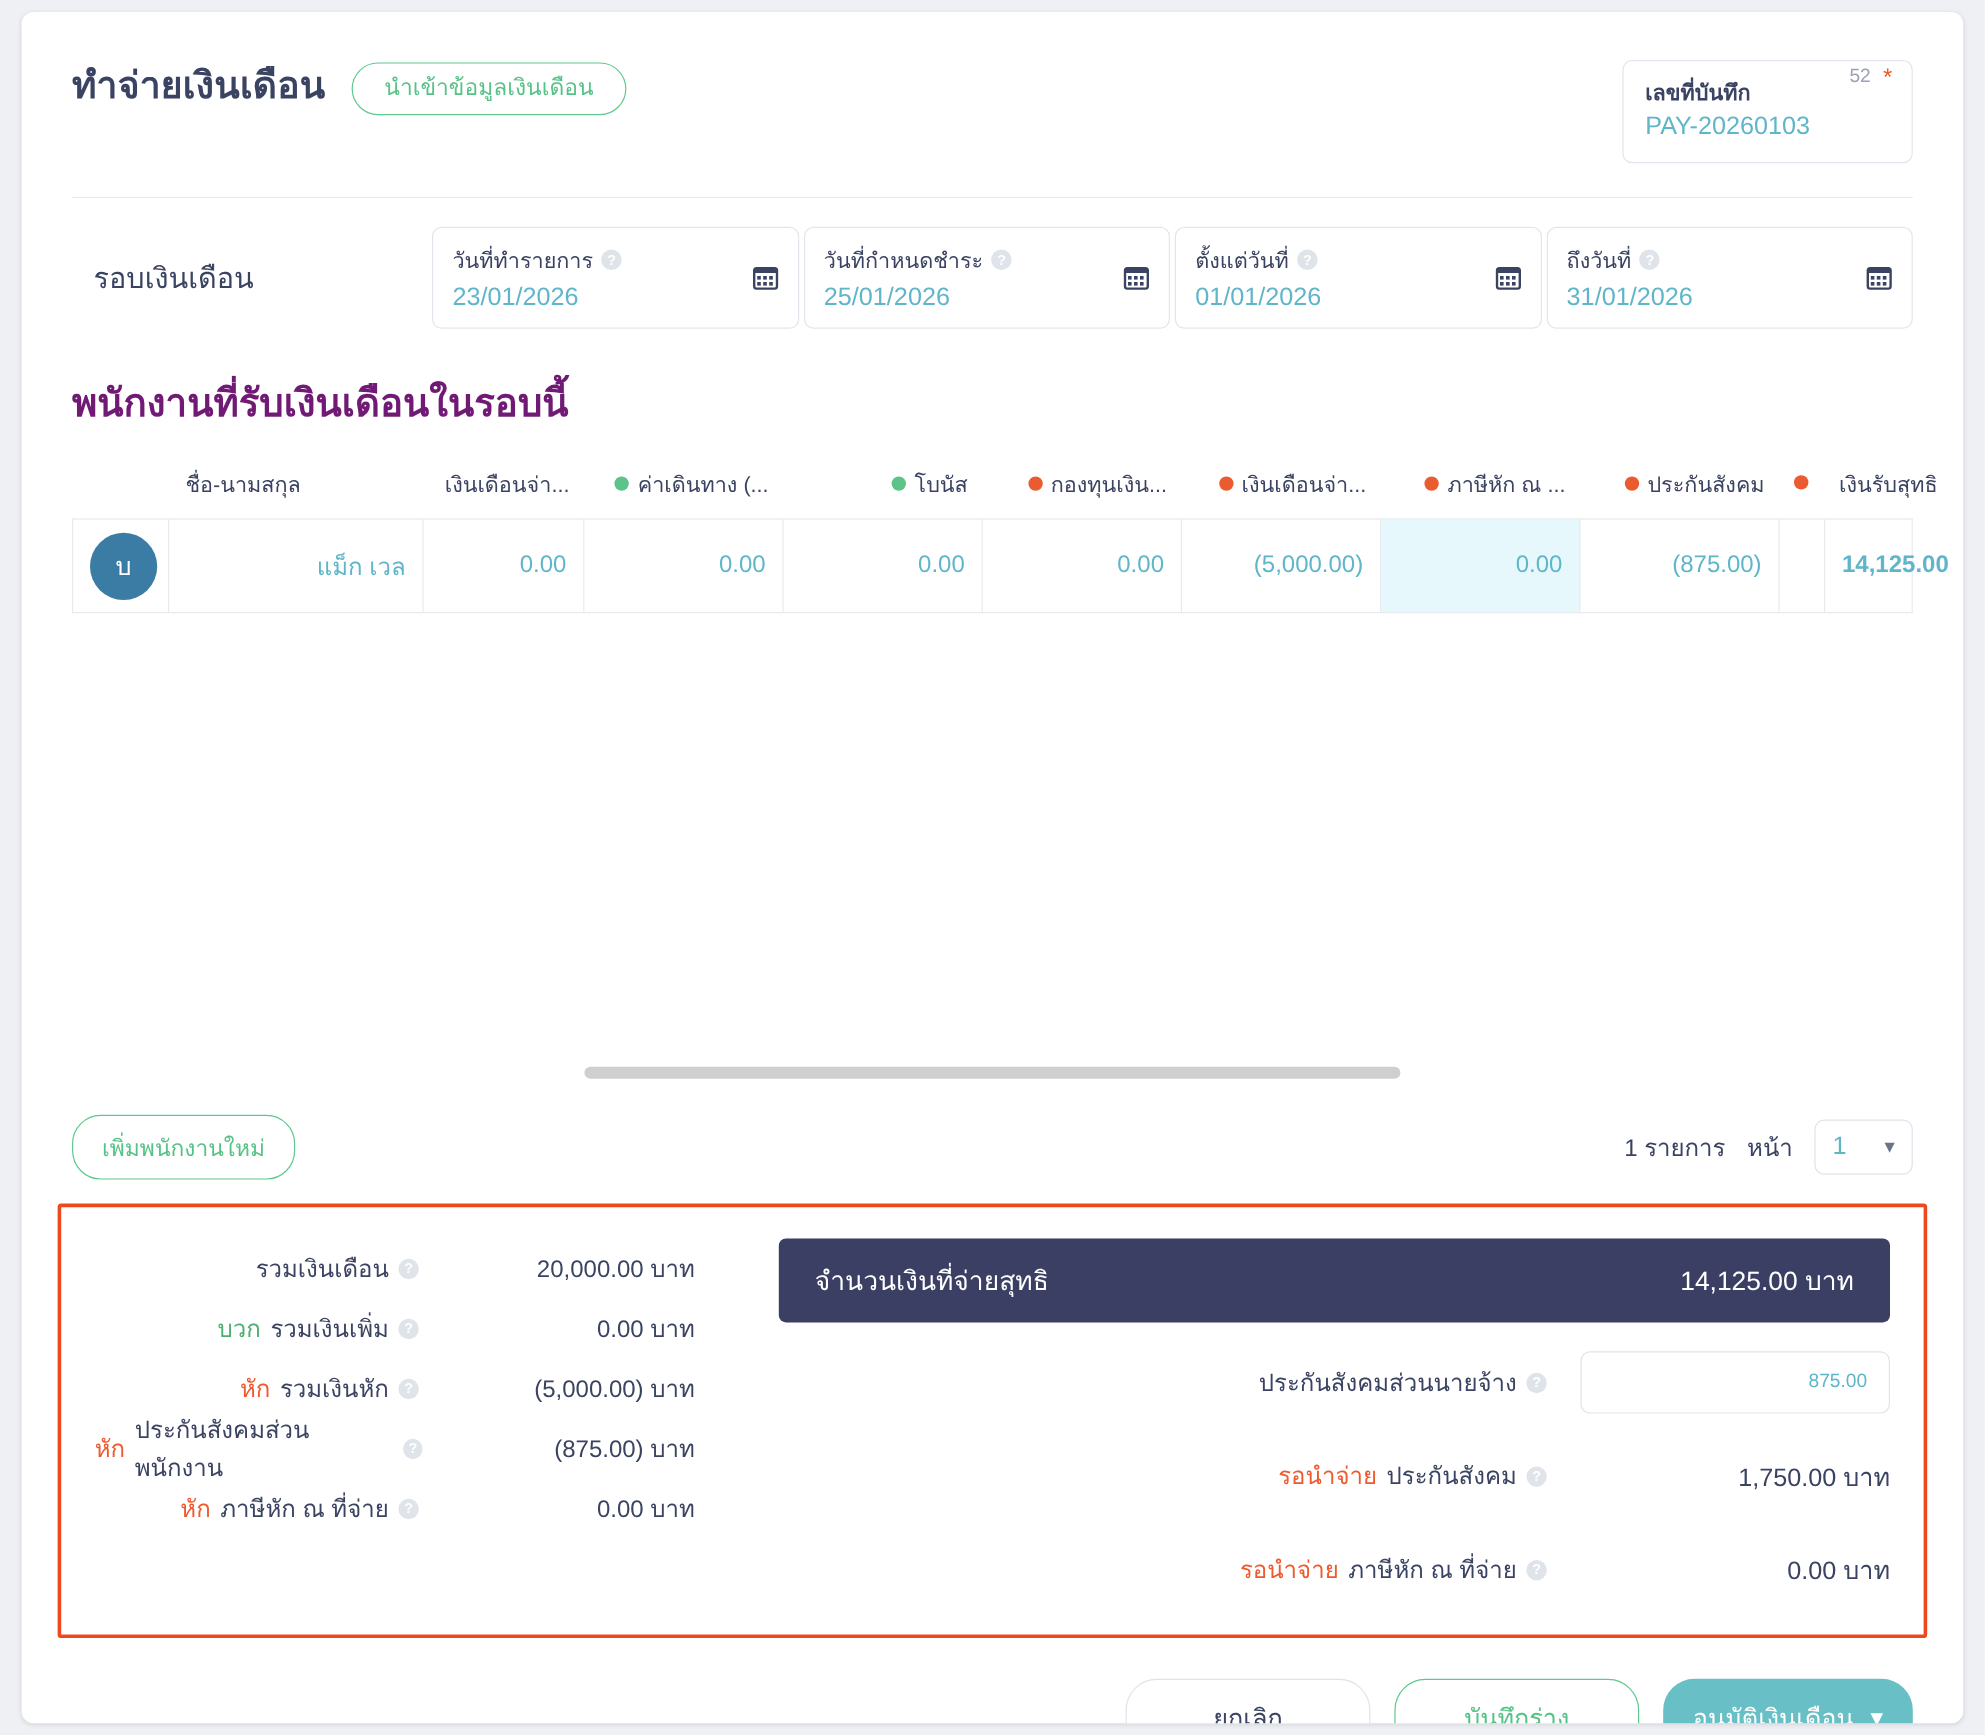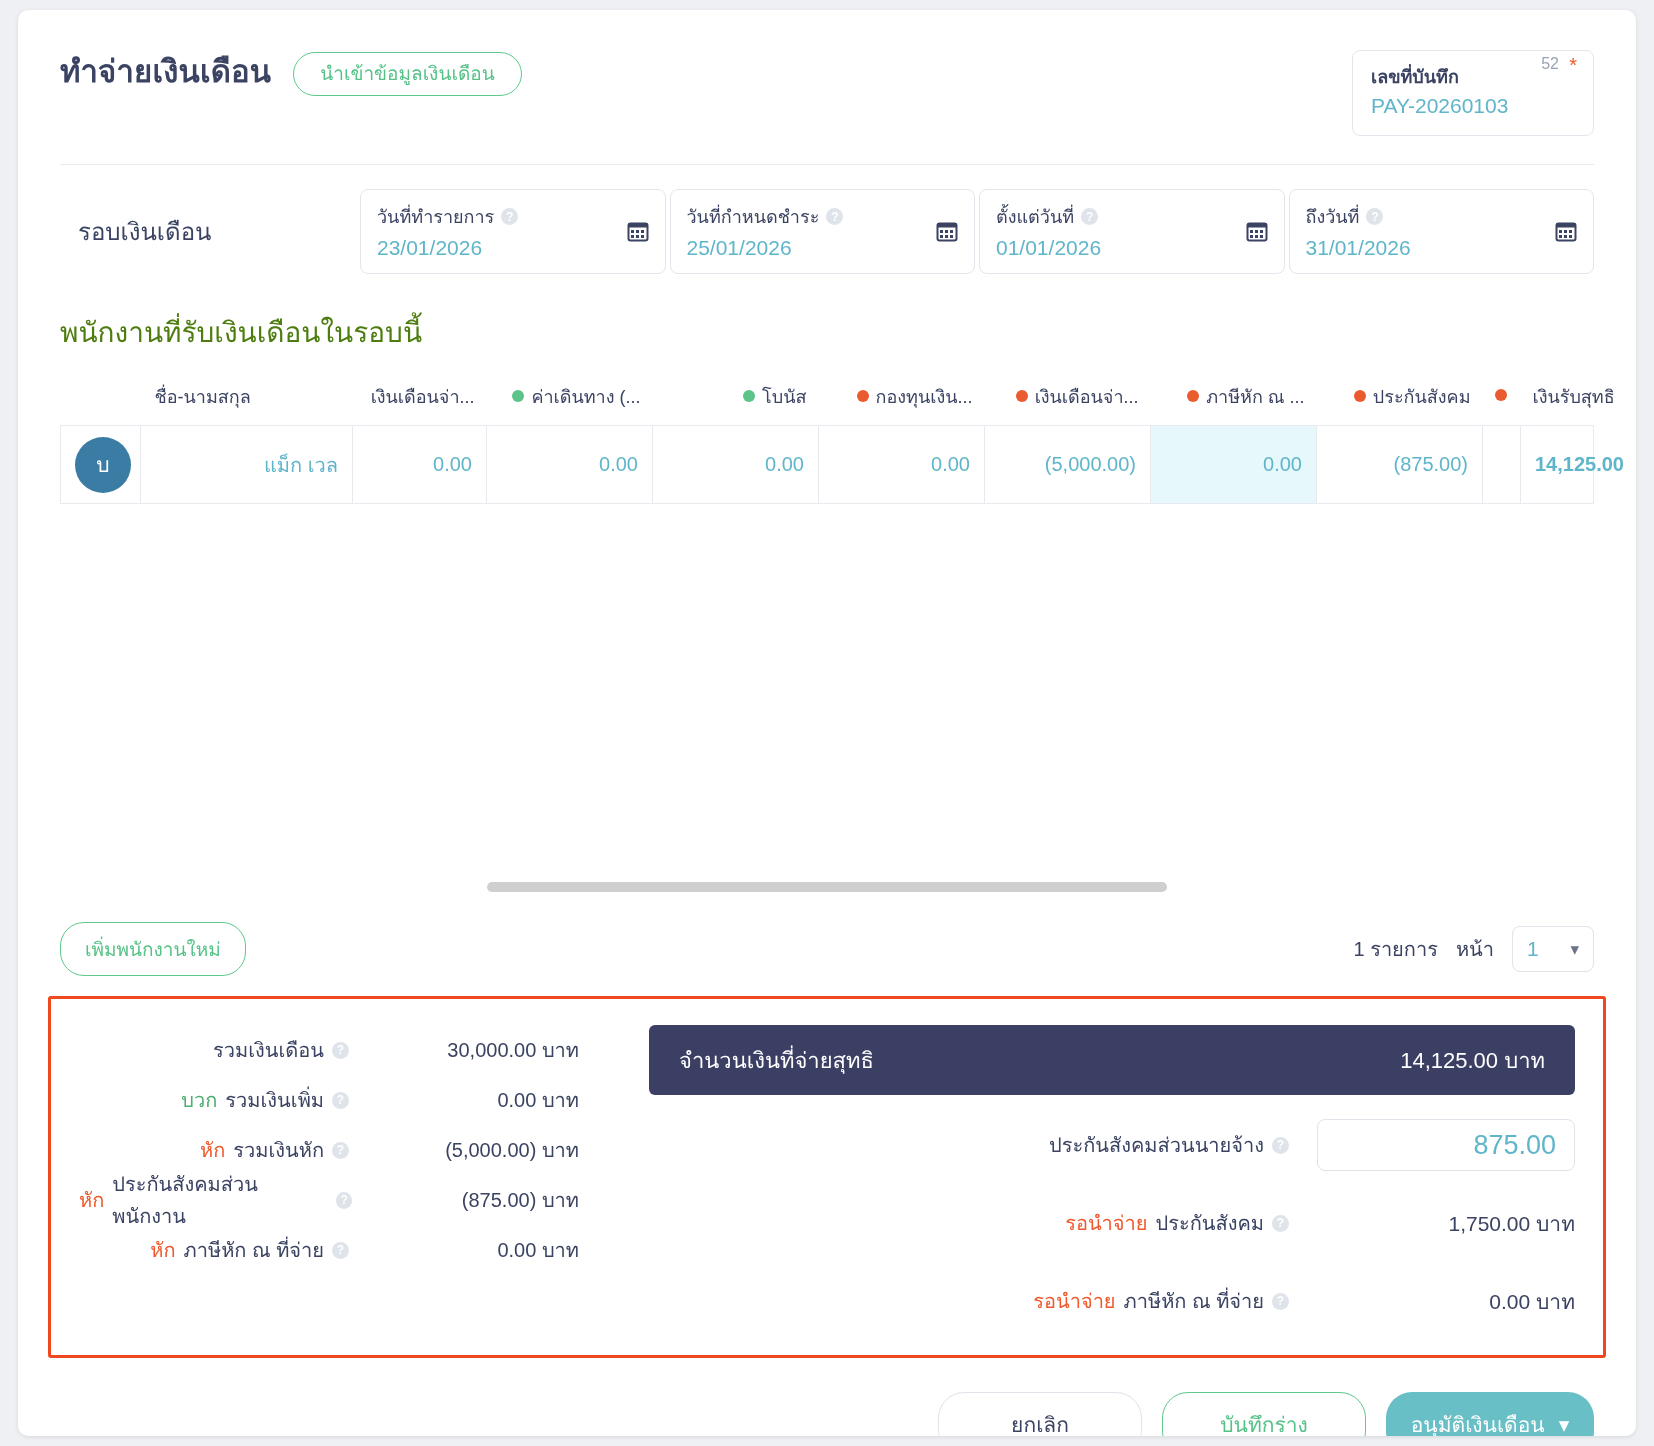--- a/index.html
+++ b/index.html
@@ -69,21 +69,21 @@
   .df-value { font-size:21px; color:#5fb5c9; margin-top:5px;}
   .help {
     display:inline-flex; align-items:center; justify-content:center;
     width:17px; height:17px; border-radius:50%;
     background:#dfe3ea; color:#fff; font-size:12px; font-weight:700;
     line-height:1; user-select:none;
   }
   .cal-icon { position:absolute; right:16px; top:30px; }
 
   
-  .sec-title { font-size:28px; color:#4d7c0f; font-weight:400; padding: 36px 42px 0 42px;}
+  .sec-title { font-size:32px; color:#701a75; font-weight:700; padding: 36px 42px 0 42px;}
   .tbl-wrap { padding: 0 42px; margin-top:18px; }
   table.tbl { width:100%; border-collapse:collapse; table-layout:fixed; }
   table.tbl th {
     font-size:18px; color:#3b4362; font-weight:500;
     padding: 10px 12px 14px 12px; text-align:right; white-space:nowrap;
     border:none;
   }
   table.tbl th.th-name { text-align:left; padding-left:14px; }
   table.tbl th .dot {
     display:inline-block; width:12px; height:12px; border-radius:50%;
@@ -147,21 +147,21 @@
     padding: 0 30px; font-size:22px;
   }
   .netbar-label { flex:1 1 auto; }
   .netbar-value { font-weight:400; }
   .sum-right-row { display:flex; align-items:center; margin-top:22px; height:56px;}
   .srr-label { flex:1 1 auto; text-align:right; font-size:20px; color:#3b4362; display:flex; align-items:center; justify-content:flex-end; gap:8px;}
   .srr-input {
     width:258px; margin-left:28px;
     border:1px solid #dfe3ea; border-radius:8px;
     height:52px; line-height:50px; padding:0 18px;
-    text-align:right; color:#5fb5c9; font-size:27px; background:#fff;
+    text-align:right; color:#5fb5c9; font-size:16px; background:#fff;
   }
   .srr-value { width:258px; margin-left:28px; text-align:right; font-size:21px; color:#3b4362;}
 
   
   .actions { display:flex; justify-content:flex-end; gap:20px; padding: 34px 42px 0 42px; }
   .btn {
     border-radius:26px; font-size:21px; padding:15px 0; cursor:pointer; text-align:center;
   }
   .btn-cancel { width:204px; border:1.4px solid #e2e2ea; background:#fff; color:#3b4362; }
   .btn-draft  { width:204px; border:1.6px solid #5ec98c; background:#fff; color:#56c287; }
@@ -350,21 +350,21 @@
   </div>
 
   <div class="summary">
 
     <div class="sum-left">
       <div class="sum-row">
         <div class="sum-label">
           <span>รวมเงินเดือน</span>
           <span class="help">?</span>
         </div>
-        <div class="sum-value">30,000.00 บาท</div>
+        <div class="sum-value">20,000.00 บาท</div>
       </div>
       <div class="sum-row">
         <div class="sum-label">
           <span class="kw-green">บวก</span>
           <span>รวมเงินเพิ่ม</span>
           <span class="help">?</span>
         </div>
         <div class="sum-value">0.00 บาท</div>
       </div>
       <div class="sum-row">

